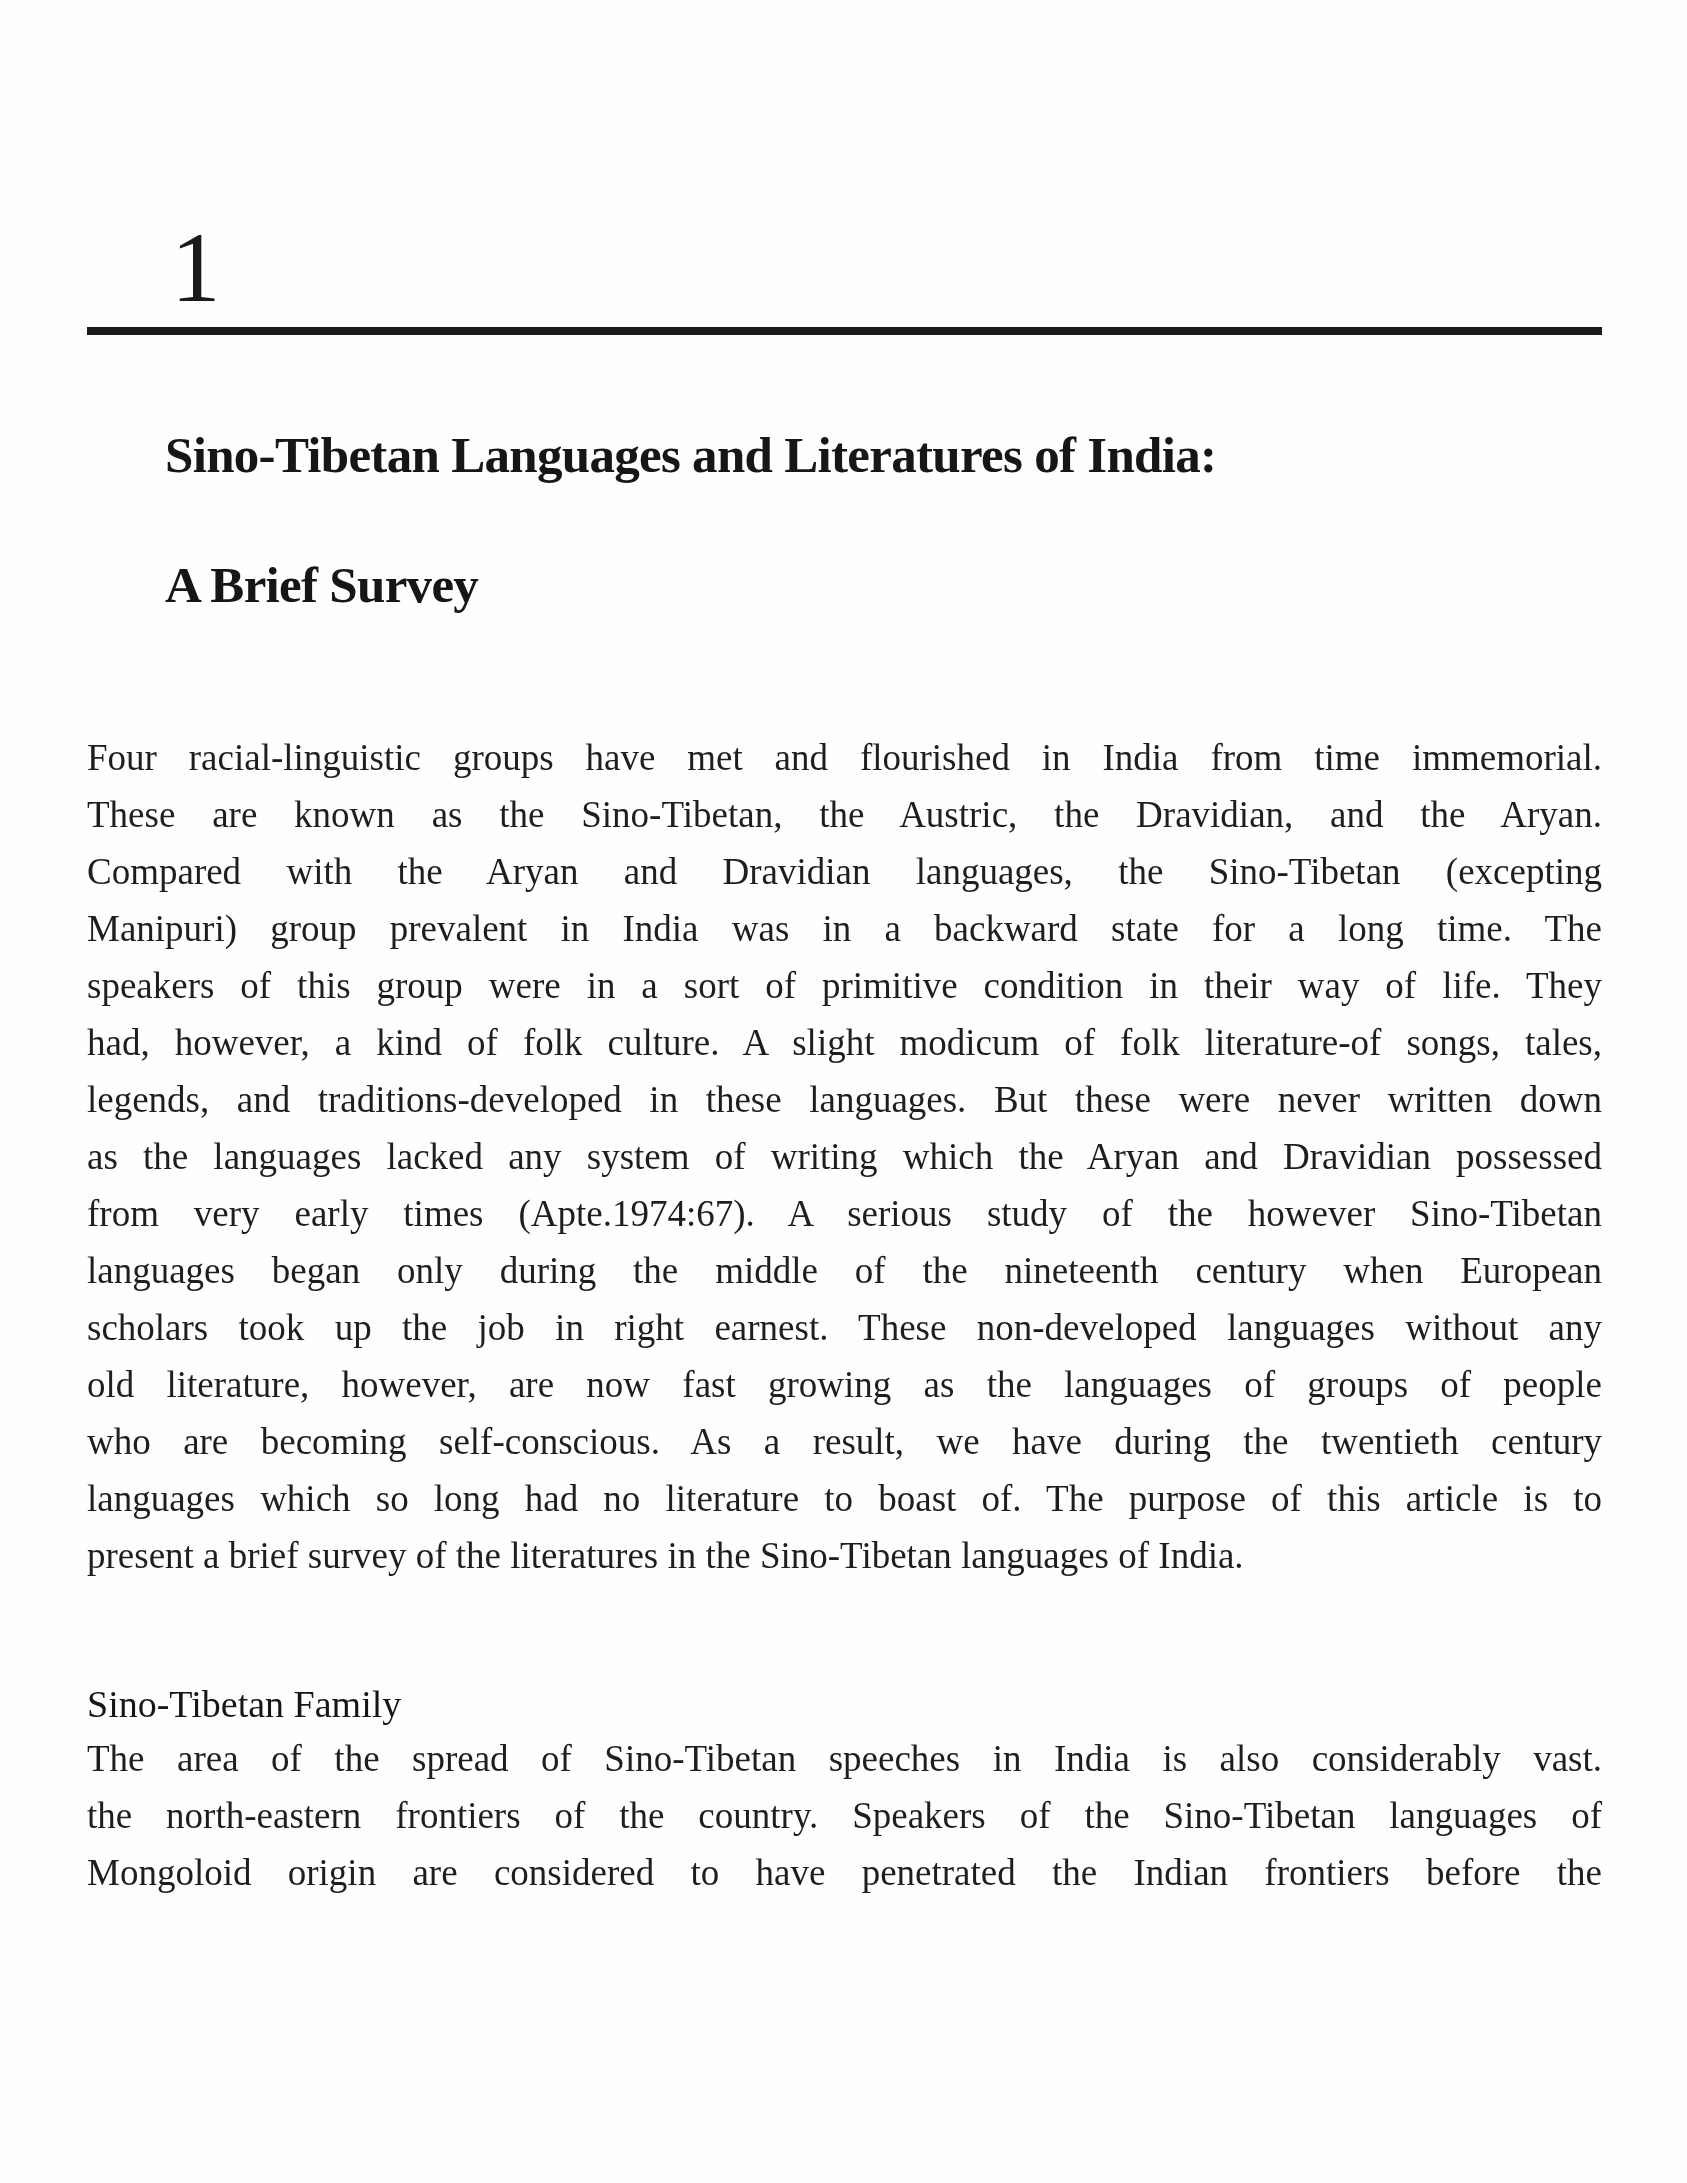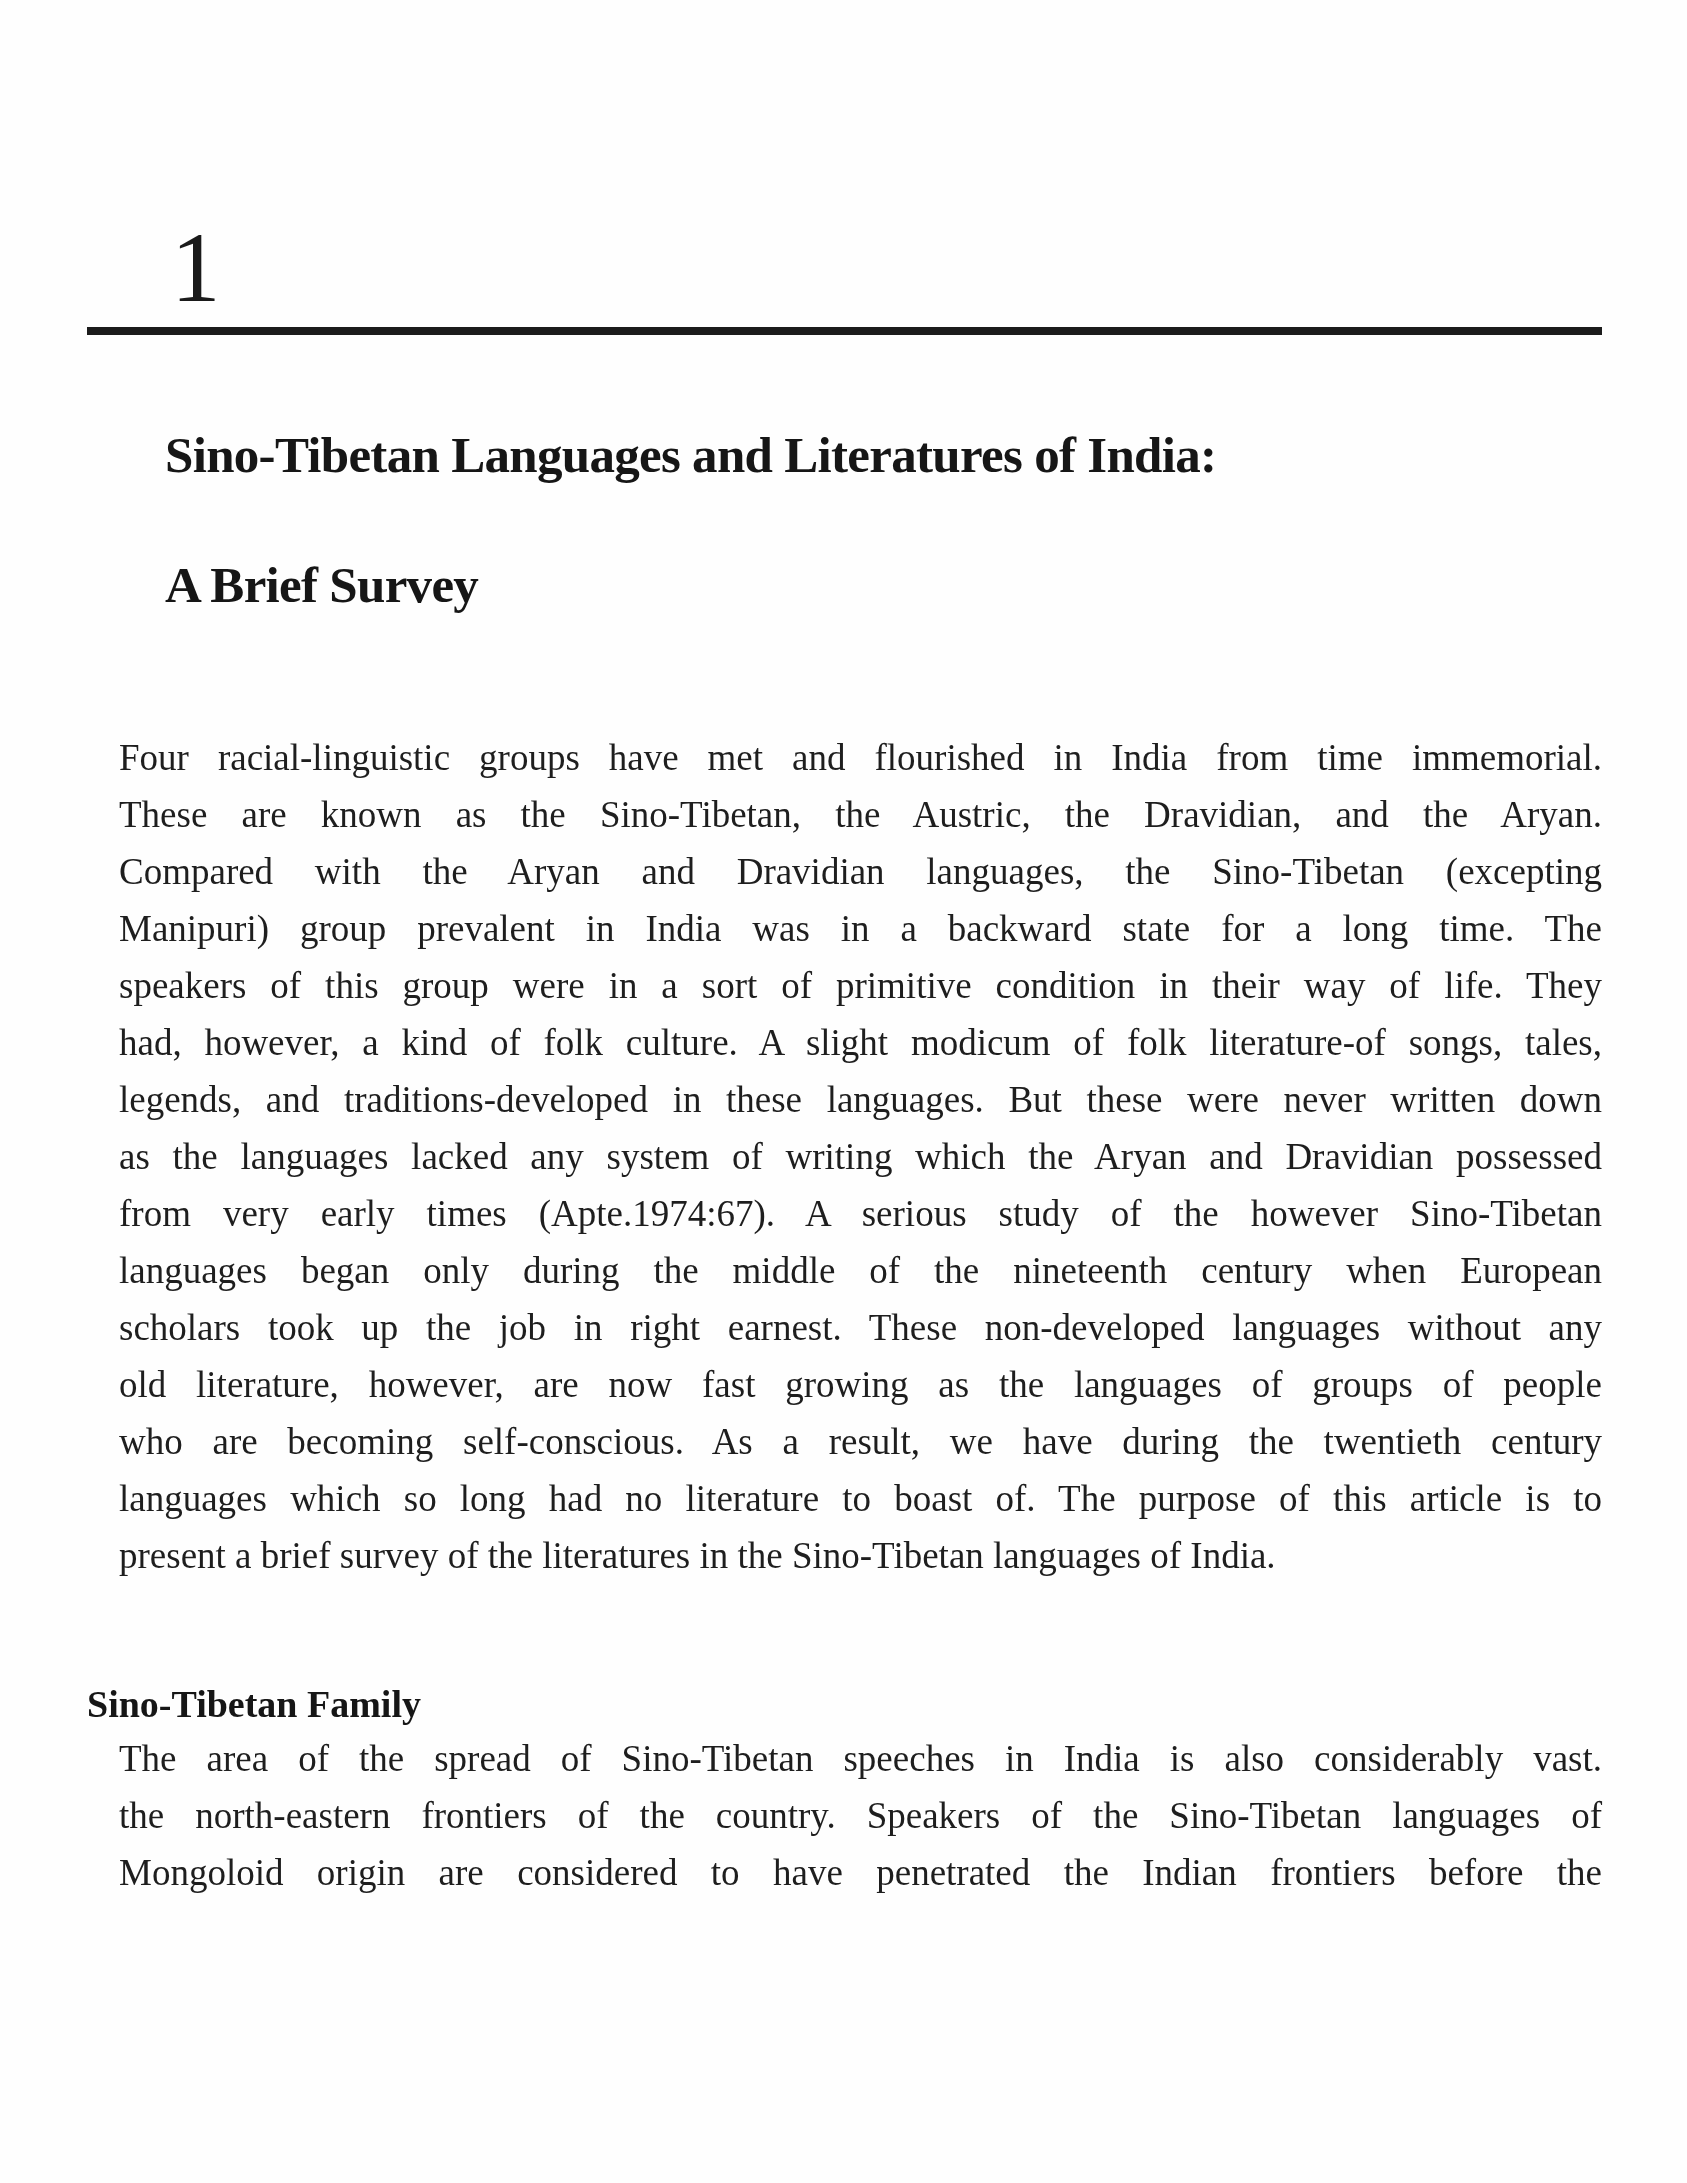--- a/index.html
+++ b/index.html
@@ -19,26 +19,26 @@
     font-family: "Liberation Serif", serif; font-weight: bold;
     font-size: 51px; line-height: 130px; color: #161616; margin: 0;
     letter-spacing: -0.7px;
   }
   .chapter-title span { display: block; white-space: nowrap; }
   .body-text {
     position: absolute; left: 87px; width: 1515px;
     font-family: "Liberation Serif", serif; font-size: 37px; line-height: 57px;
     text-align: justify; color: #1e1e1e; margin: 0;
   }
-  .body-text .line { display: block; text-align: justify; text-align-last: justify; white-space: nowrap; margin-left: 32px; }
+  .body-text .line { display: block; text-align: justify; text-align-last: justify; white-space: nowrap; }
   .body-text .line.last { text-align-last: left; }
   .para-1 { top: 729px; }
   .section-heading {
     position: absolute; left: 87px; top: 1678px;
-    font-family: "Liberation Serif", serif; font-weight: bold; font-size: 38px;
+    font-family: "Liberation Serif", serif; font-weight: normal; font-size: 38px;
     line-height: 53px; color: #161616; margin: 0;
   }
   .para-2 { top: 1730px; }
 </style>
 </head>
 <body>
 
 <div class="page">
 
   <div class="chapter-number">1</div>

